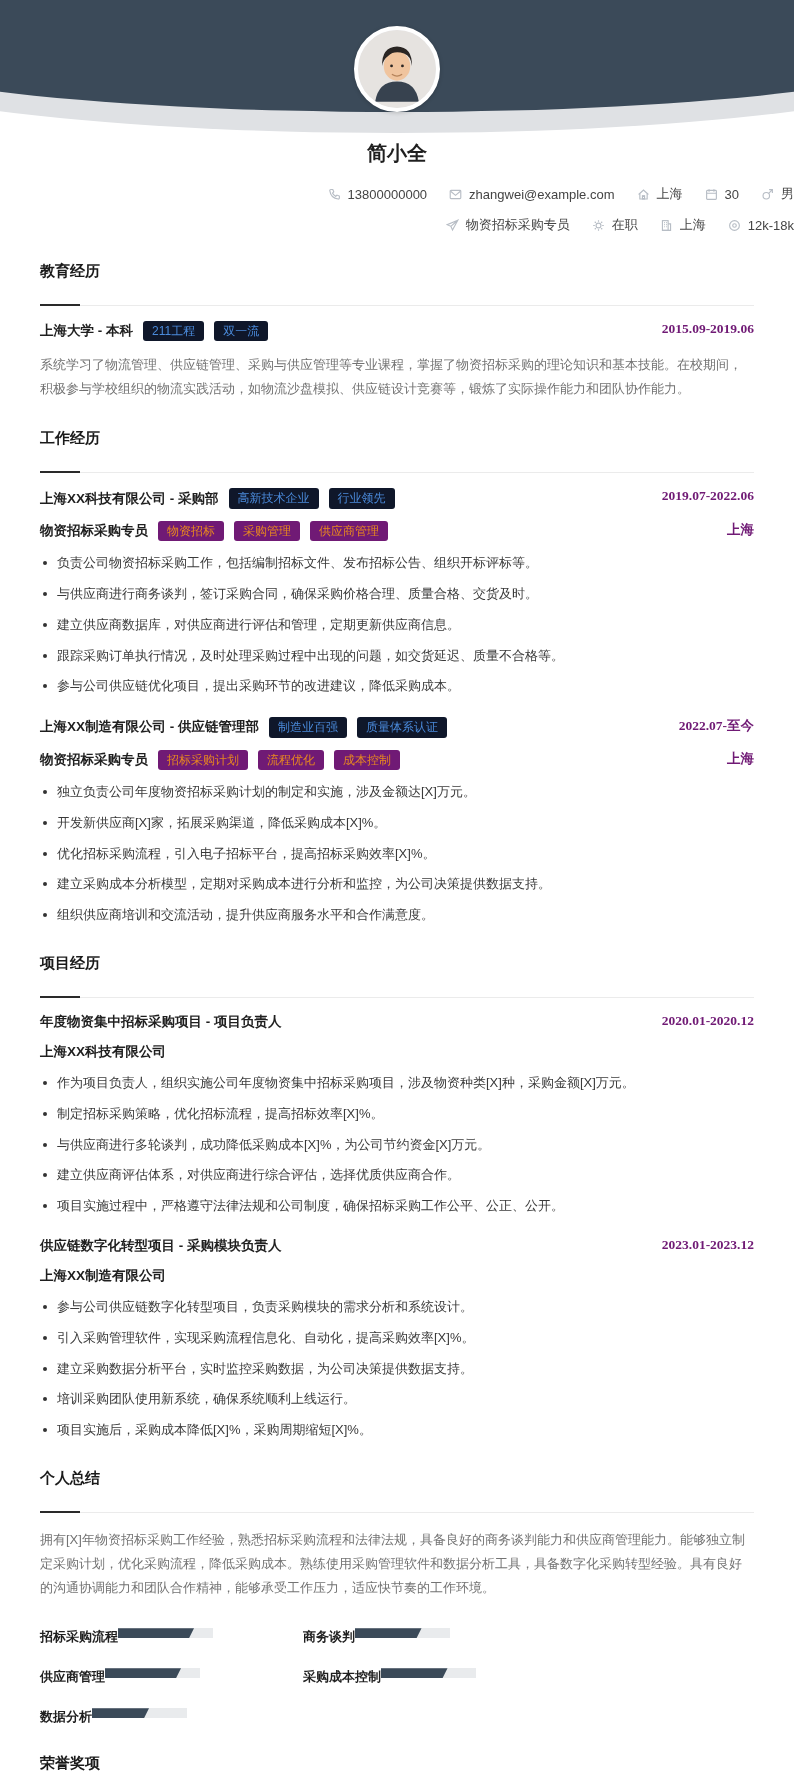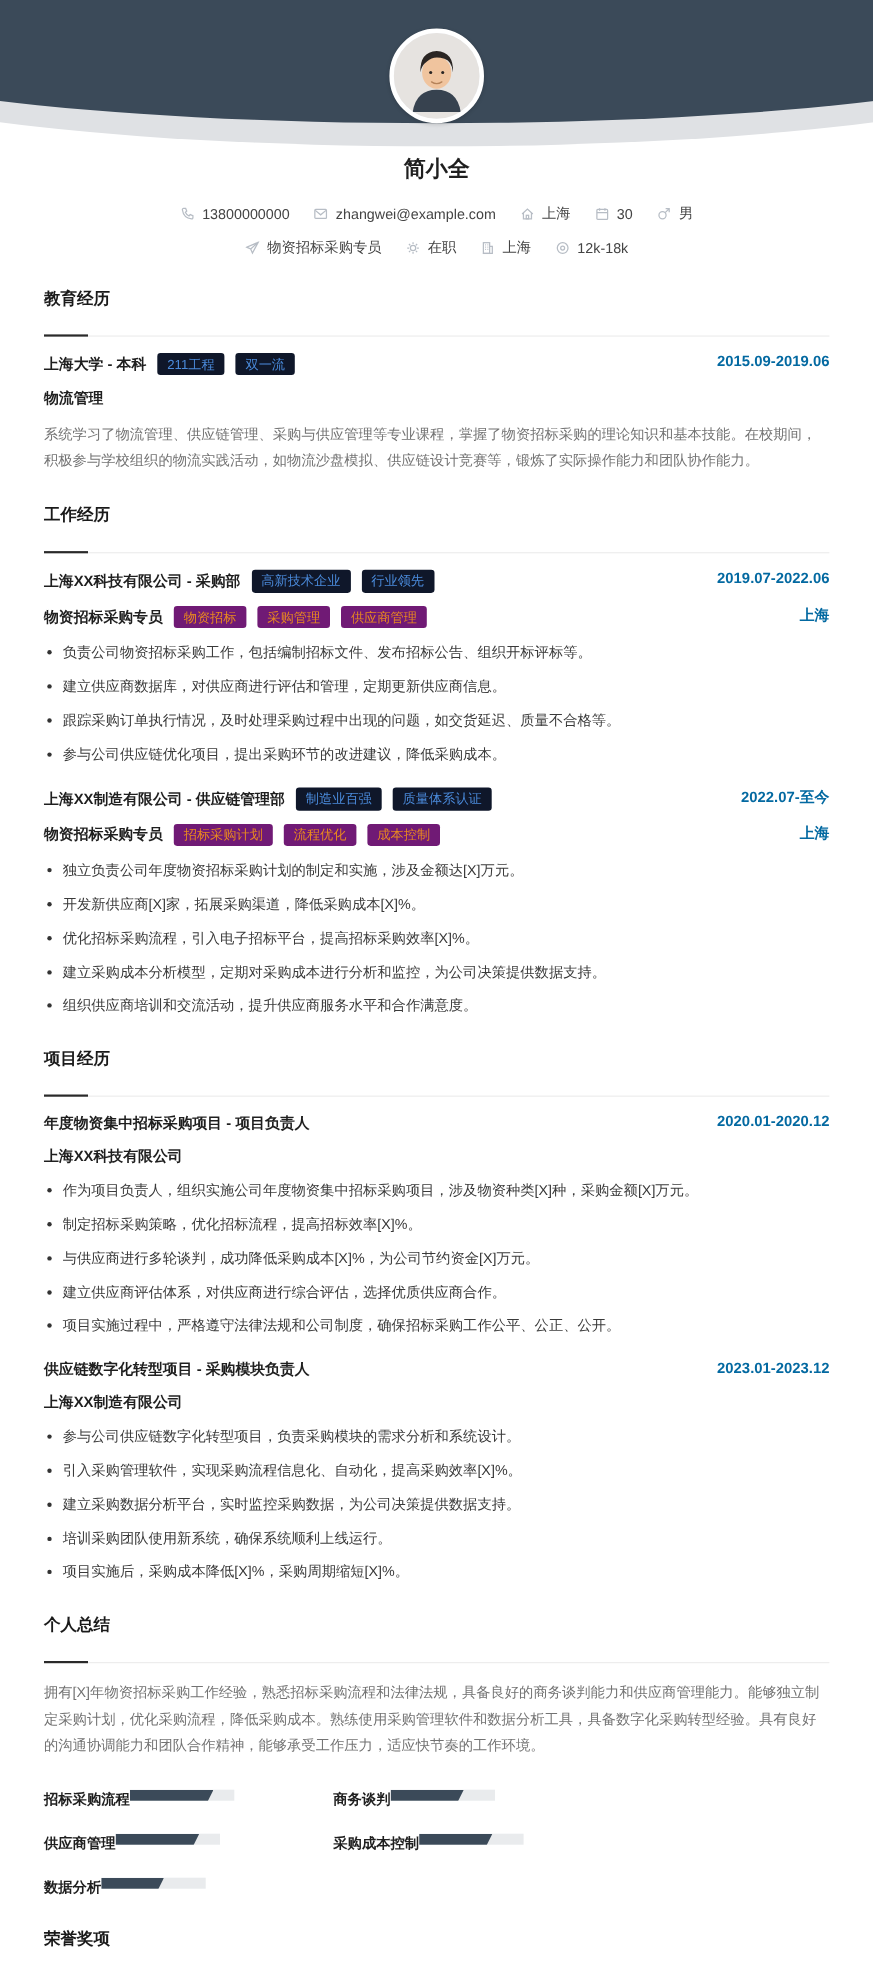--- a/index.html
+++ b/index.html
@@ -20,36 +20,36 @@
   .avatar {
     position:absolute; left:50%; top:26px; transform:translateX(-50%);
     width:86px; height:86px; border-radius:50%; background:#e9e9eb;
     border:4px solid #fff; overflow:hidden; box-shadow:0 1px 4px rgba(0,0,0,.18);
   }
   .avatar svg { display:block; width:100%; height:100%; }
 
   h1.name { text-align:center; font-size:20px; color:#1f1f1f; margin:-8px 0 18px; font-weight:bold; }
 
   
-  .contact { display:flex; justify-content:center; align-items:center; gap:22px; margin-bottom:13px; font-size:13px; color:#444; }
+  .contact { display:flex; justify-content:flex-end; align-items:center; gap:22px; margin-bottom:13px; font-size:13px; color:#444; }
   .citem { display:inline-flex; align-items:center; gap:7px; white-space:nowrap; }
   .cicon { display:inline-flex; width:13px; height:13px; color:#b7bdc5; }
   .cicon svg { width:13px; height:13px; stroke:#b7bdc5; fill:none; stroke-width:1.4; }
 
   
   .content { padding:0 40px; }
   section { margin-top:28px; }
   .sec-head { border-bottom:1px solid #ebebeb; position:relative; margin-bottom:15px; }
   .sec-head h2 { display:inline-block; font-size:15px; color:#1a1a1a; padding-bottom:24px; font-weight:bold; }
   .sec-head::after { content:""; position:absolute; left:0; bottom:-1px; width:40px; height:2px; background:#2a2a2a; }
 
   .erow { display:flex; justify-content:space-between; align-items:flex-start; margin-bottom:12px; }
   .eleft { display:flex; align-items:center; gap:10px; flex-wrap:wrap; }
   .etitle { font-size:13.5px; font-weight:bold; color:#1f1f1f; }
-  .edate, .eloc { font-size:13.5px; font-weight:bold; color:#0369a1; white-space:nowrap; }
+  .edate, .eloc { font-size:13.5px; font-weight:bold; color:#701a75; white-space:nowrap;font-family:Liberation Serif, serif; }
   .esub { font-size:13.5px; font-weight:bold; color:#1f1f1f; margin-bottom:12px; }
   .tag { font-size:12px; padding:3px 9px; border-radius:3px; line-height:1.2; }
   .tag.blue { color:#4a8ada; background:#0f172a; }
   .tag.orange { color:#e8891f; background:#701a75; }
 
   p.desc { font-size:13px; color:#737373; line-height:1.85; margin-bottom:6px; }
 
   ul.bullets { list-style:none; margin:2px 0 20px; }
   ul.bullets li { position:relative; padding-left:17px; font-size:13px; color:#3a3a3a; line-height:1.6; margin-bottom:10px; }
   ul.bullets li::before { content:""; position:absolute; left:3px; top:8px; width:4px; height:4px; border-radius:50%; background:#333; }
@@ -181,21 +181,20 @@
       </div>
       <div class="entry">
         <div class="erow">
           <div class="eleft">
             <span class="etitle">上海大学 - 本科</span>
             <span class="tag blue">211工程</span>
             <span class="tag blue">双一流</span>
           </div>
           <span class="edate">2015.09-2019.06</span>
         </div>
-        <div class="esub">物流管理</div>
         <p class="desc">系统学习了物流管理、供应链管理、采购与供应管理等专业课程，掌握了物资招标采购的理论知识和基本技能。在校期间，积极参与学校组织的物流实践活动，如物流沙盘模拟、供应链设计竞赛等，锻炼了实际操作能力和团队协作能力。</p>
       </div>
     </section>
 
     <section>
       <div class="sec-head">
         <h2>工作经历</h2>
       </div>
 
       <div class="entry">
@@ -211,20 +210,21 @@
           <div class="eleft">
             <span class="etitle">物资招标采购专员</span>
             <span class="tag orange">物资招标</span>
             <span class="tag orange">采购管理</span>
             <span class="tag orange">供应商管理</span>
           </div>
           <span class="eloc">上海</span>
         </div>
         <ul class="bullets">
           <li>负责公司物资招标采购工作，包括编制招标文件、发布招标公告、组织开标评标等。</li>
+          <li>与供应商进行商务谈判，签订采购合同，确保采购价格合理、质量合格、交货及时。</li>
           <li>建立供应商数据库，对供应商进行评估和管理，定期更新供应商信息。</li>
           <li>跟踪采购订单执行情况，及时处理采购过程中出现的问题，如交货延迟、质量不合格等。</li>
           <li>参与公司供应链优化项目，提出采购环节的改进建议，降低采购成本。</li>
         </ul>
       </div>
 
       <div class="entry">
         <div class="erow">
           <div class="eleft">
             <span class="etitle">上海XX制造有限公司 - 供应链管理部</span>

